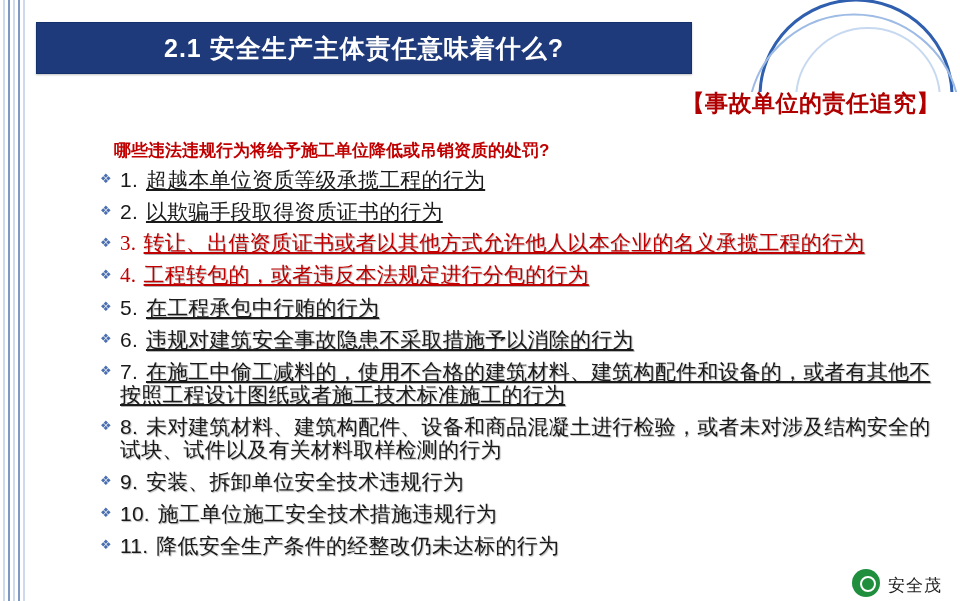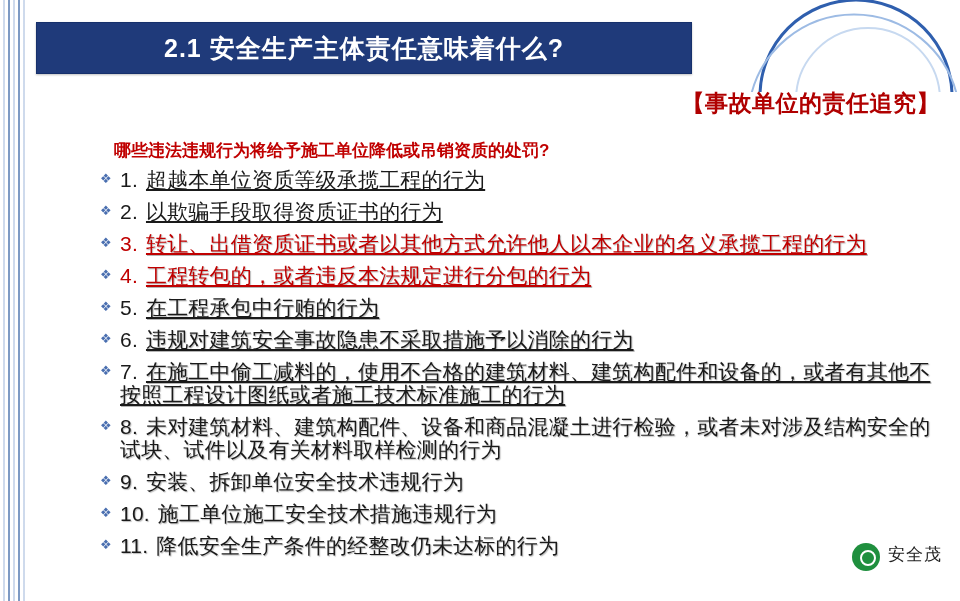--- a/index.html
+++ b/index.html
@@ -113,31 +113,31 @@
     line-height: 23px;
     color: #1a1a1a;
     letter-spacing: 0.2px;
   }
   .item-text .num { margin-right: 2px; }
   .item-text .body {
     text-decoration: underline;
     text-underline-offset: 2px;
   }
   .item-text.plain .body { text-decoration: none; }
-  .item-text.red { color: #c00000; }
+  .item-text.red { color: #c00000; font-family: Liberation Serif, serif; }
   .item-text.red .num { color: #c00000; }
   .item-text.shadow .body { text-shadow: 1px 1px 1px rgba(120,120,120,0.55); }
   .item-text.grayshadow { text-shadow: 1px 1px 1px rgba(140,140,140,0.6); }
 
   
   .footer-logo {
     position: absolute;
-    right: 18px; bottom: 30px;
+    right: 18px; bottom: 4px;
     display: flex;
-    align-items: flex-start;
+    align-items: flex-end;
     gap: 8px;
   }
   .footer-logo .logo-mark {
     width: 28px; height: 28px;
     border-radius: 50%;
     background: #1f8f3e;
     position: relative;
   }
   .footer-logo .logo-mark::after {
     content: "";

